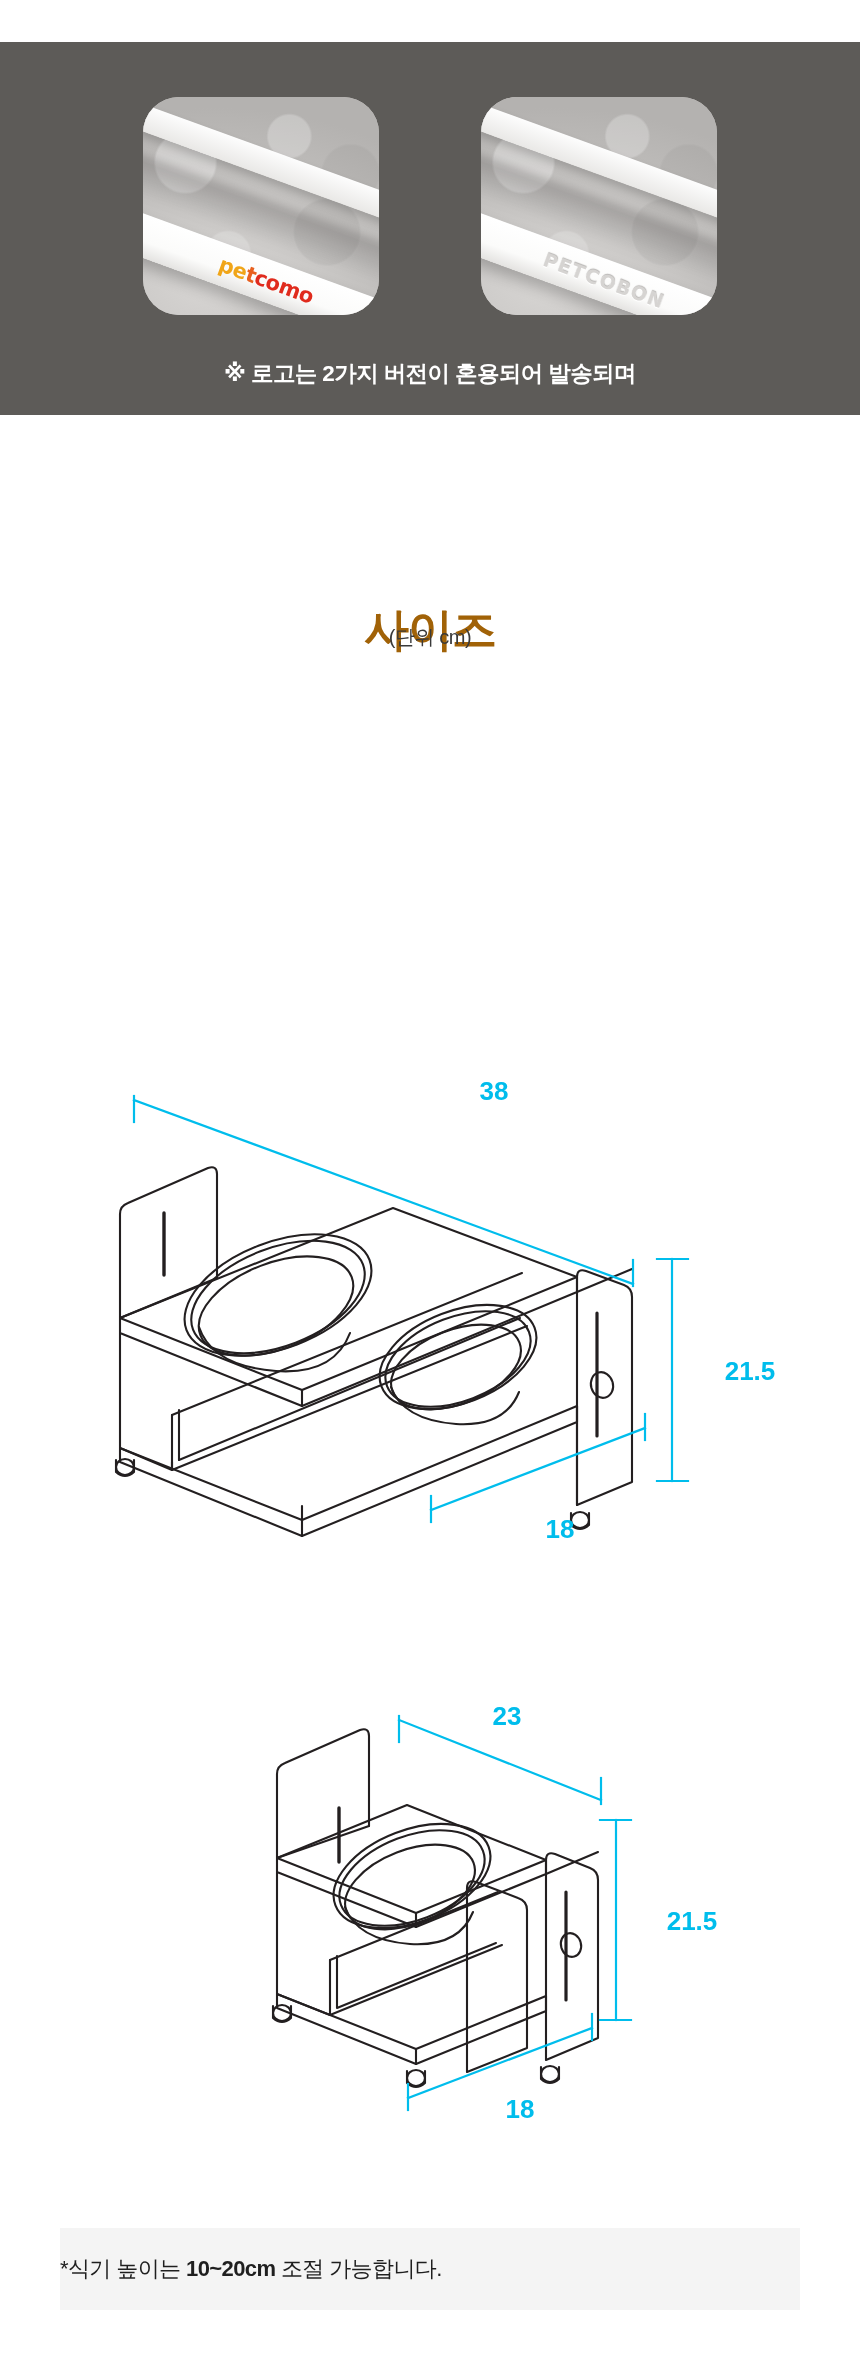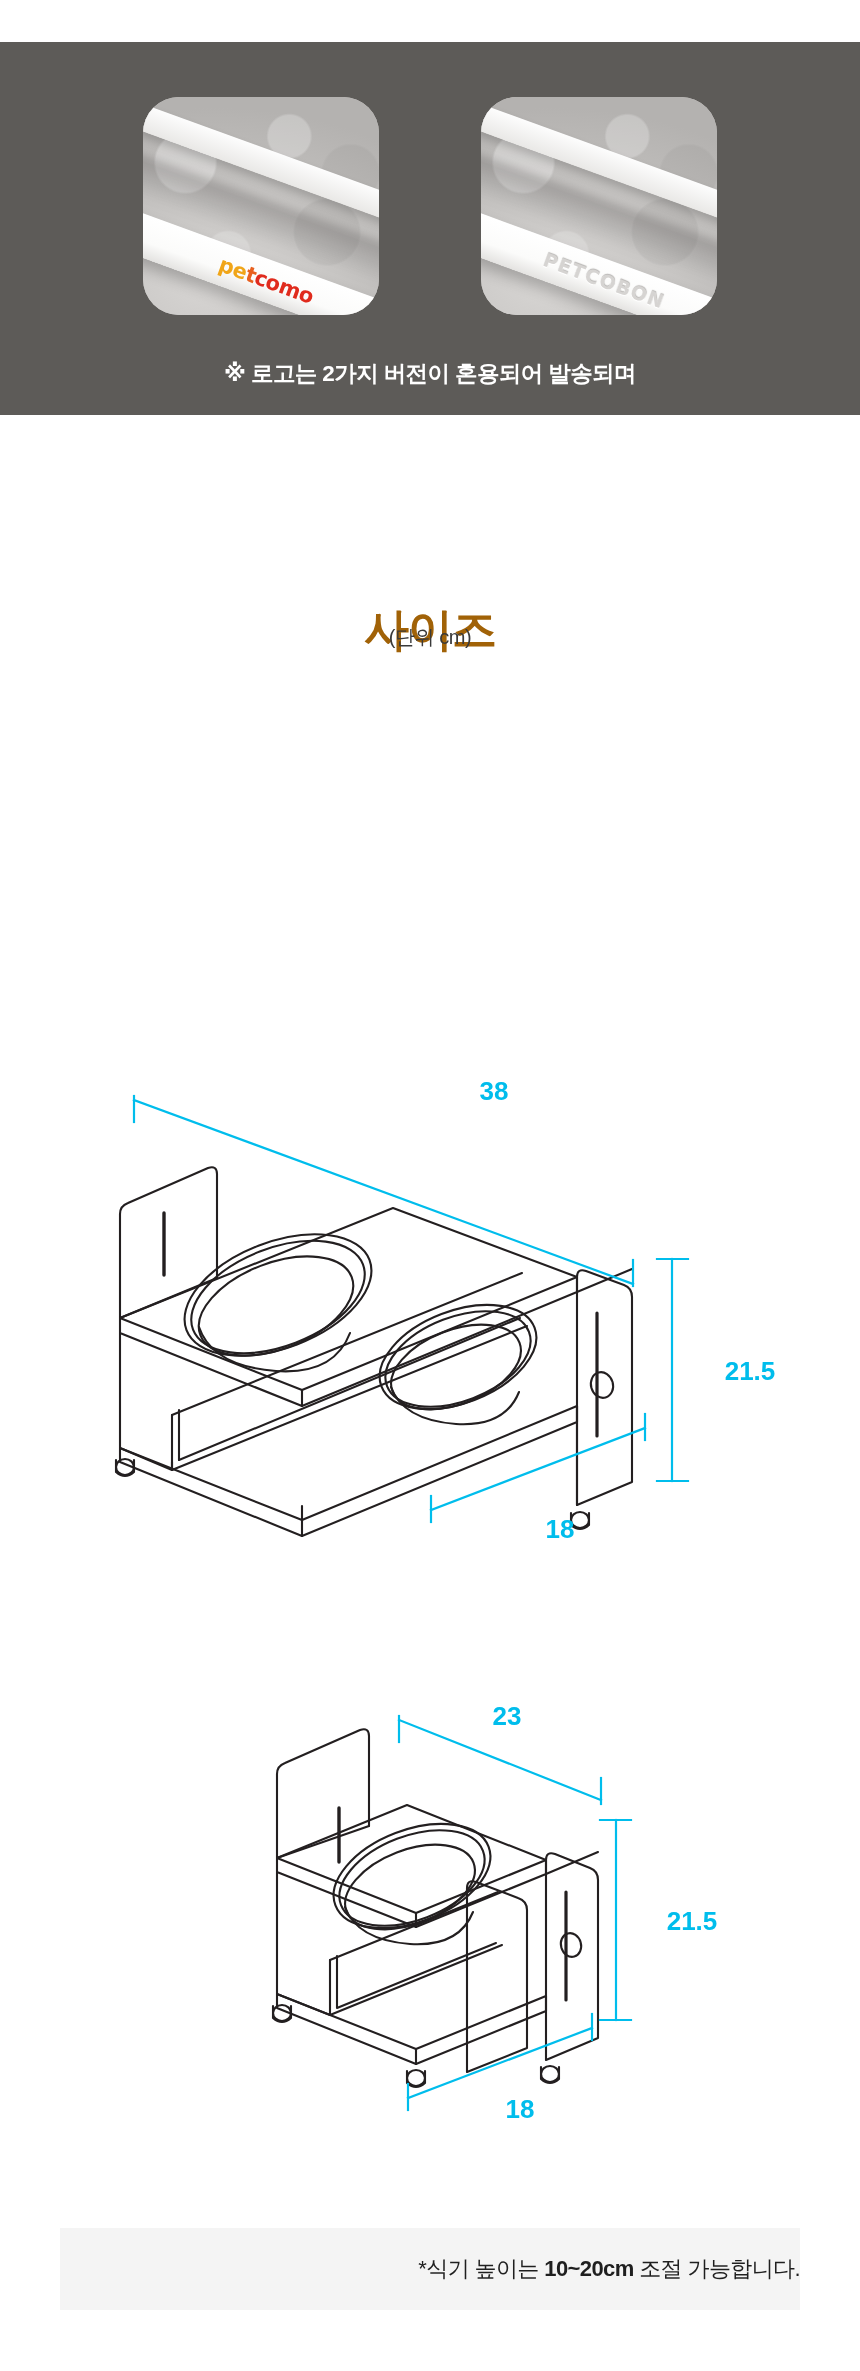--- a/index.html
+++ b/index.html
@@ -93,21 +93,21 @@
   
   .diagram{position:absolute; left:12px;}
   .dim{
     fill:#00bdec; font-size:26px; font-weight:bold;
     font-family:"Liberation Sans",sans-serif;
   }
 
   
   .footer-note{
     position:absolute; left:60px; top:2228px; width:740px; height:82px;
-    background:#f4f4f4; display:flex; align-items:center; justify-content:flex-end;
+    background:#f4f4f4; display:flex; align-items:center; justify-content:flex-start;
   }
   .footer-note-text{
     font-size:22px; color:#1f1f1f; letter-spacing:-0.6px;
   }
   .footer-note-text b{font-weight:bold;}
 </style>
 </head>
 <body>
 
 <div class="page">

